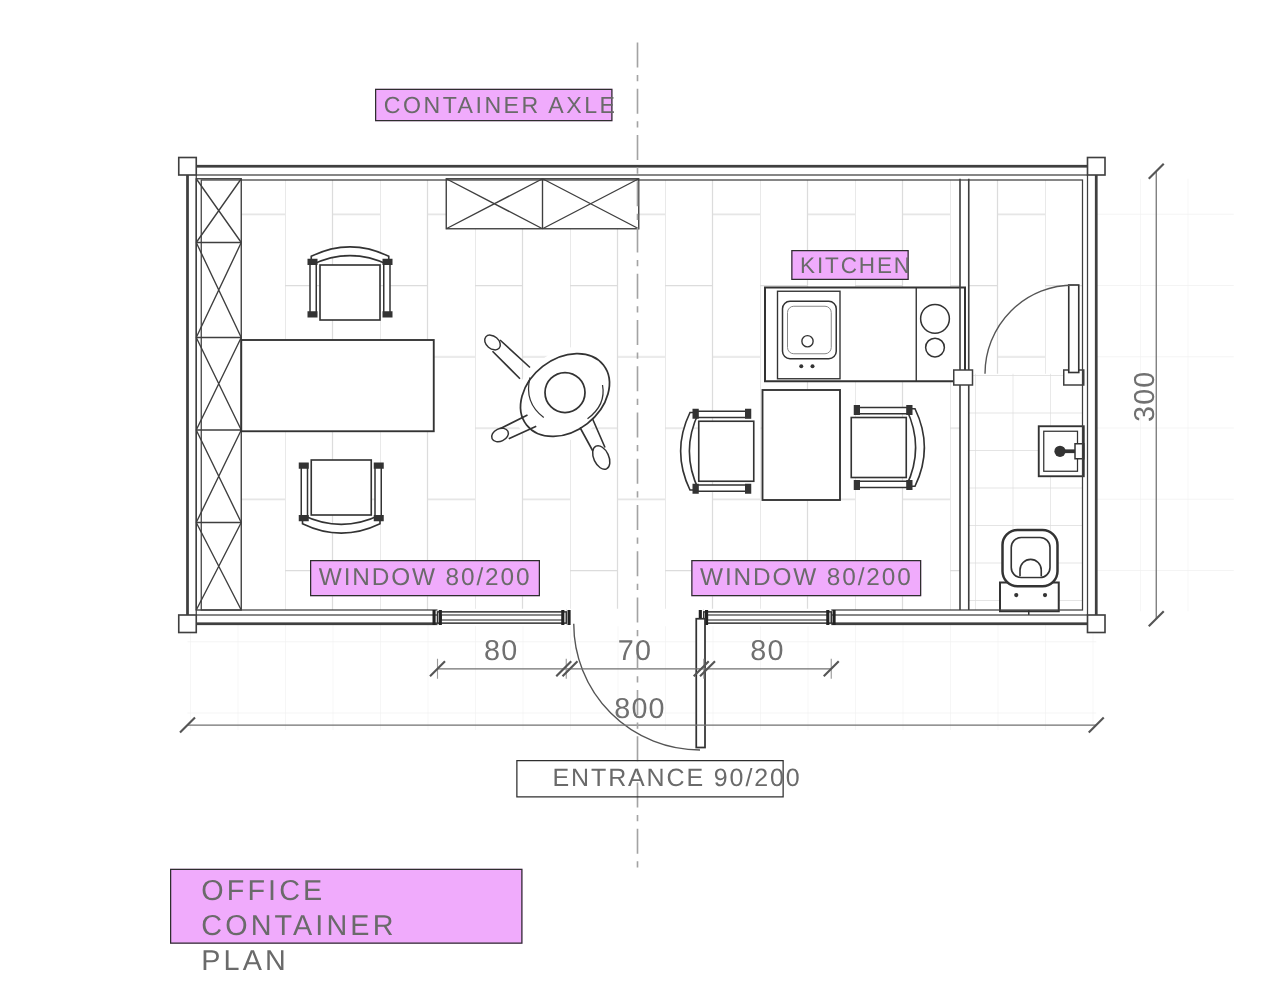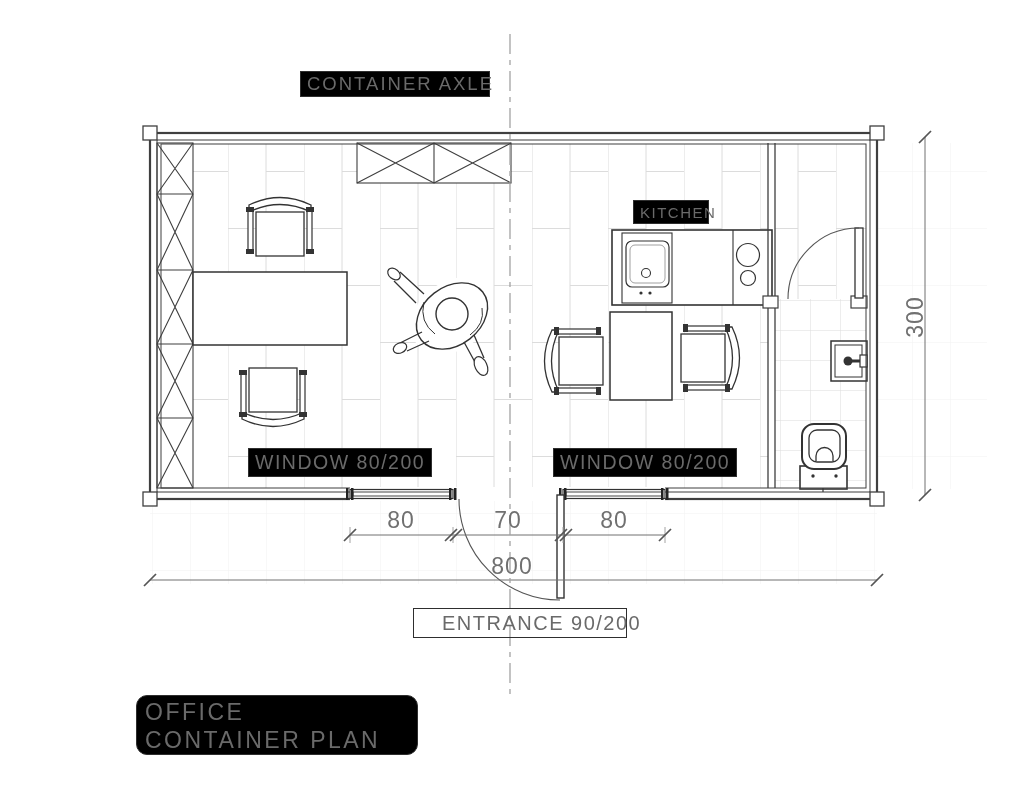--- a/index.html
+++ b/index.html
@@ -4,31 +4,31 @@
 <style>
   html,body{margin:0;padding:0;background:#fff;}
   .canvas{
     position:relative;width:1024px;height:791px;background:#ffffff;
     font-family:"Liberation Sans",sans-serif;overflow:hidden;
   }
   .canvas svg{position:absolute;left:0;top:0;}
   .boxlabel{
     position:absolute;border:1.6px solid #2e2e2e;color:#6a6a6a;
     display:flex;align-items:center;padding:0 6px;letter-spacing:2px;
-    background:#000000;box-sizing:border-box;white-space:nowrap;
+    background:#f0abfc;box-sizing:border-box;white-space:nowrap;
   }
   .transparent{background:transparent;}
   .dim{
     position:absolute;color:#707070;letter-spacing:1px;font-size:23px;
     text-align:center;
   }
   .rot{transform:rotate(-90deg);transform-origin:center center;}
   .title-block{
     white-space:normal;line-height:28px;align-items:flex-start;
-    padding:2px 8px;letter-spacing:2.5px;border-radius:11px;
+    padding:2px 24px;letter-spacing:2.5px;
   }
 </style>
 </head>
 <body>
 
 <div class="canvas">
 
 <svg width="1024" height="791" viewBox="0 0 1024 791">
   <defs>
     <pattern id="plank" width="76" height="114" patternUnits="userSpaceOnUse">
@@ -207,21 +207,21 @@
       <path d="M919 143L931 131"></path>
       <path d="M919 501L931 489"></path>
     </g>
   </g>
 
   <path d="M510 34V700" stroke="#a3a3a3" stroke-width="1.3" fill="none" stroke-dasharray="20 6 5 6"></path>
 </svg>
 
 <div class="boxlabel" style="left:300px;top:71px;width:190px;height:26px;font-size:18.5px;">CONTAINER AXLE</div>
 
-<div class="boxlabel" style="left:633px;top:200px;width:76px;height:24px;font-size:15px;letter-spacing:1.5px;">KITCHEN</div>
+<div class="boxlabel" style="left:633px;top:200px;width:94px;height:24px;font-size:18px;letter-spacing:1.5px;">KITCHEN</div>
 
 <div class="boxlabel" style="left:248px;top:448px;width:184px;height:29px;font-size:19.5px;letter-spacing:1.5px;">WINDOW 80/200</div>
 
 <div class="boxlabel" style="left:553px;top:448px;width:184px;height:29px;font-size:19.5px;letter-spacing:1.5px;">WINDOW 80/200</div>
 
 <div class="boxlabel transparent" style="left:413px;top:608px;width:214px;height:30px;font-size:20px;letter-spacing:1.5px;padding-left:28px;">ENTRANCE 90/200</div>
 
 <div class="boxlabel title-block" style="left:136px;top:695px;width:282px;height:60px;font-size:23px;">OFFICE CONTAINER PLAN</div>
 
 <div class="dim" style="left:380px;top:507px;width:42px;">80</div>

